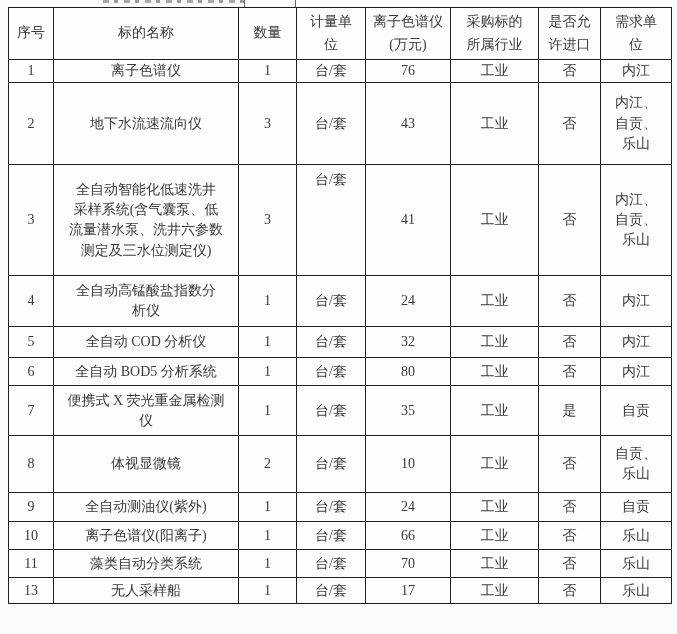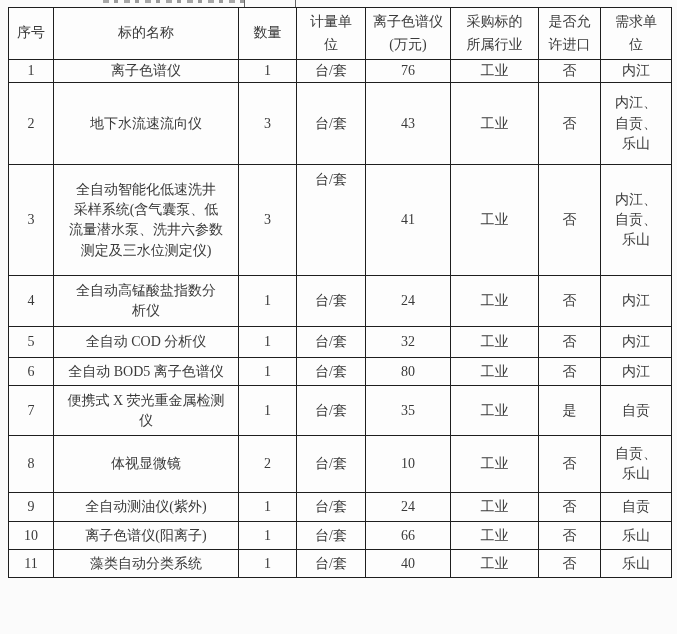--- a/index.html
+++ b/index.html
@@ -146,21 +146,21 @@
           <td>全自动 COD 分析仪</td>
           <td>1</td>
           <td>台/套</td>
           <td>32</td>
           <td>工业</td>
           <td>否</td>
           <td>内江</td>
         </tr>
         <tr>
           <td>6</td>
-          <td>全自动 BOD5 离子色谱仪</td>
+          <td>全自动 BOD5 分析系统</td>
           <td>1</td>
           <td>台/套</td>
           <td>80</td>
           <td>工业</td>
           <td>否</td>
           <td>内江</td>
         </tr>
         <tr>
           <td>7</td>
           <td>便携式 X 荧光重金属检测
@@ -201,20 +201,30 @@
           <td>66</td>
           <td>工业</td>
           <td>否</td>
           <td>乐山</td>
         </tr>
         <tr>
           <td>11</td>
           <td>藻类自动分类系统</td>
           <td>1</td>
           <td>台/套</td>
-          <td>40</td>
+          <td>70</td>
+          <td>工业</td>
+          <td>否</td>
+          <td>乐山</td>
+        </tr>
+        <tr>
+          <td>13</td>
+          <td>无人采样船</td>
+          <td>1</td>
+          <td>台/套</td>
+          <td>17</td>
           <td>工业</td>
           <td>否</td>
           <td>乐山</td>
         </tr>
       </tbody>
   </table>
 </div>
 
 </body></html>

